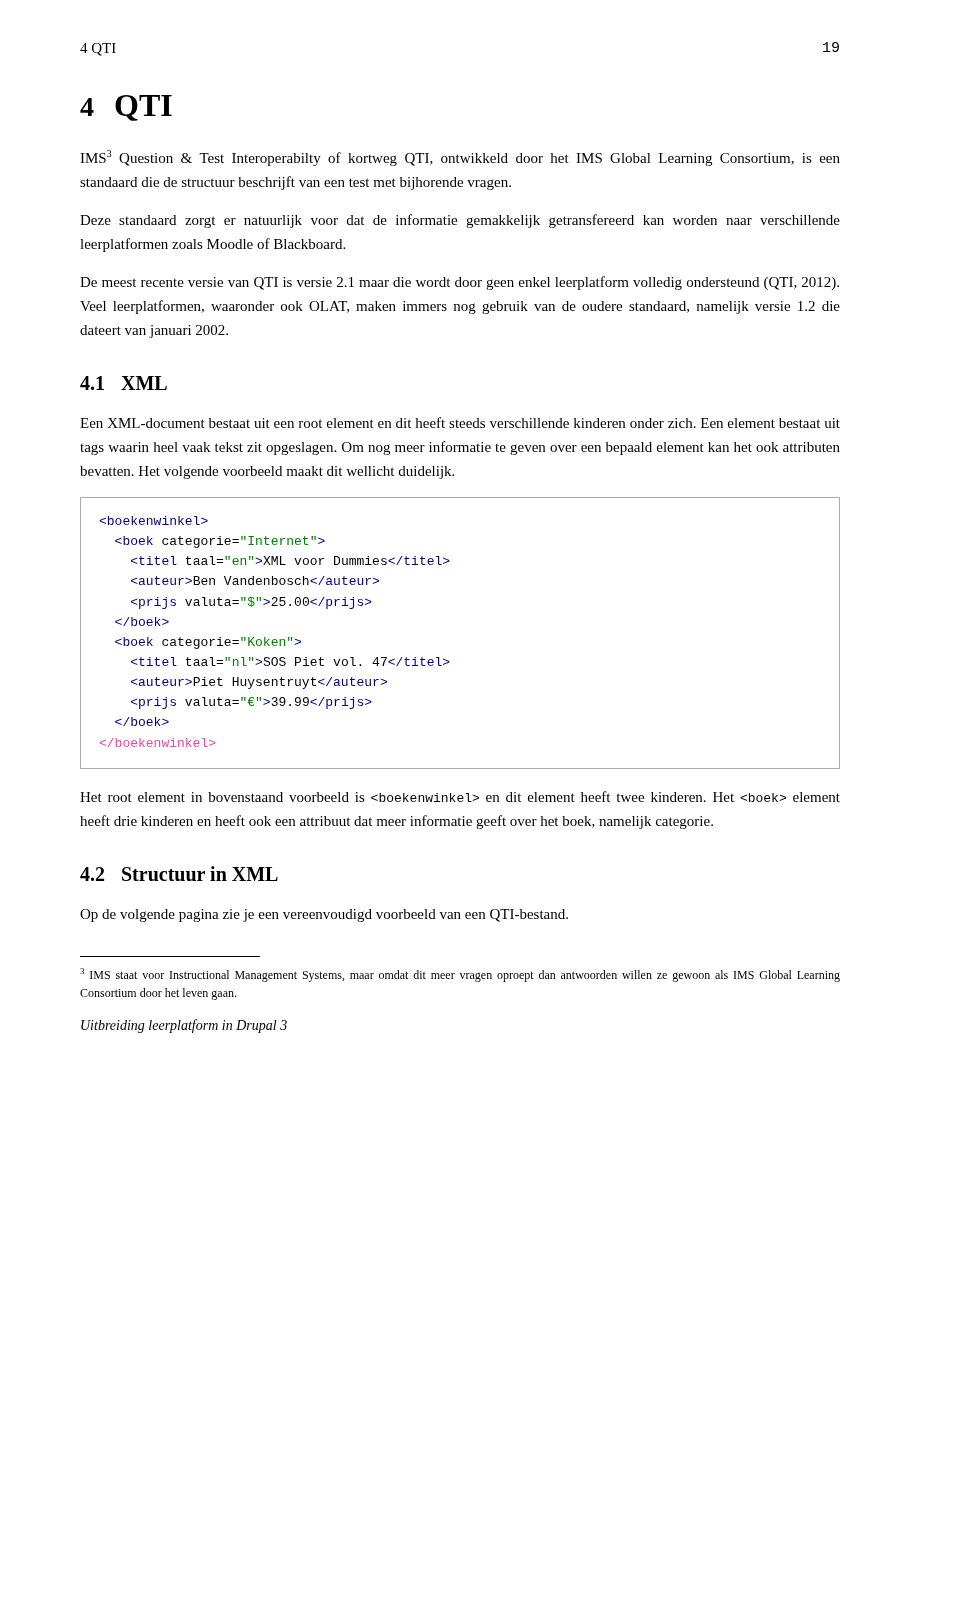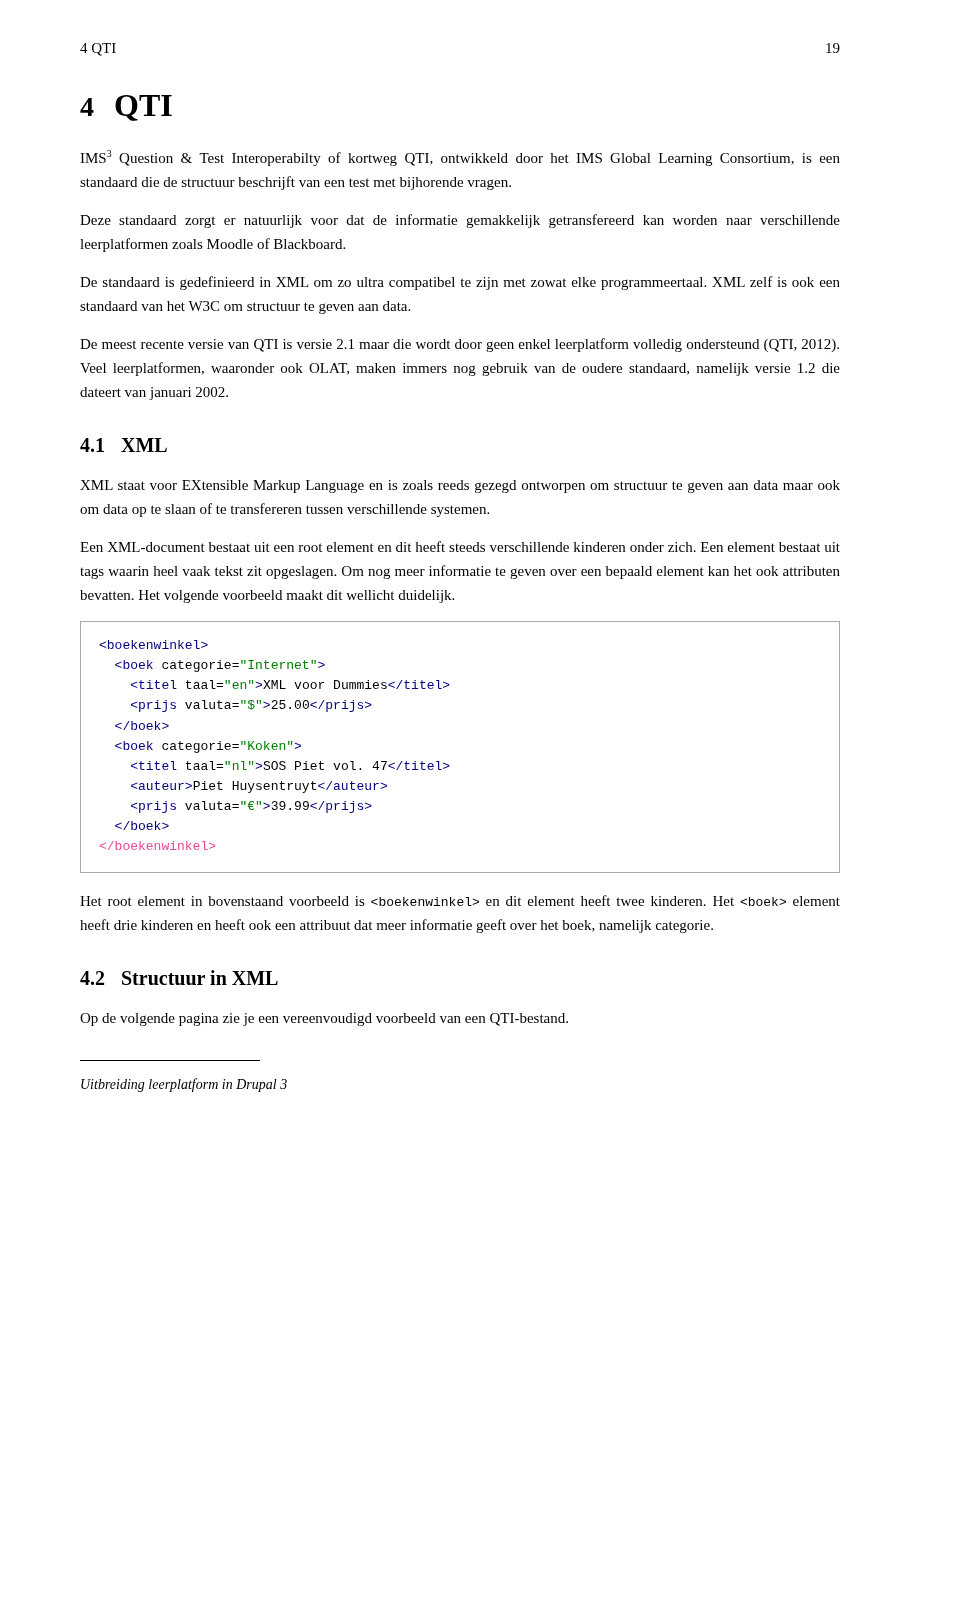--- a/index.html
+++ b/index.html
@@ -33,21 +33,21 @@
       border-bottom: none;
     }
 
     .page-header-left {
       font-size: 15px;
       font-family: "Times New Roman", Times, serif;
     }
 
     .page-header-right {
       font-size: 15px;
-      font-family: Liberation Serif, serif;
+      font-family: Liberation Mono, monospace;
     }
 
     .chapter-heading {
       display: flex;
       align-items: baseline;
       gap: 20px;
       margin-bottom: 22px;
       margin-top: 10px;
     }
 
@@ -153,36 +153,35 @@
     <span class="chapter-number">4</span>
     <span class="chapter-title">QTI</span>
   </div>
 
   <p class="body-text">
     IMS<sup>3</sup> Question &amp; Test Interoperabilty of kortweg QTI, ontwikkeld door het IMS Global Learning Consortium, is een standaard die de structuur beschrijft van een test met bijhorende vragen.
   </p>
 
   <p class="body-text">Deze standaard zorgt er natuurlijk voor dat de informatie gemakkelijk getransfereerd kan worden naar verschillende leerplatformen zoals Moodle of Blackboard.</p>
 
-  <p class="body-text">De standaard is gedefinieerd in XML om zo ultra compatibel te zijn met zowat elke programmeertaal. XML zelf is ook een standaard van het W3C om structuur te geven aan data.</p>
 
   <p class="body-text">De meest recente versie van QTI is versie 2.1 maar die wordt door geen enkel leerplatform volledig ondersteund (QTI, 2012). Veel leerplatformen, waaronder ook OLAT, maken immers nog gebruik van de oudere standaard, namelijk versie 1.2 die dateert van januari 2002.</p>
 
   <div class="section-heading">
     <span class="section-number">4.1</span>
     <span class="section-title">XML</span>
   </div>
 
-  <p class="body-text">XML staat voor EXtensible Markup Language en is zoals reeds gezegd ontworpen om structuur te geven aan data maar ook om data op te slaan of te transfereren tussen verschillende systemen.</p>
   <p class="body-text">Een XML-document bestaat uit een root element en dit heeft steeds verschillende kinderen onder zich. Een element bestaat uit tags waarin heel vaak tekst zit opgeslagen. Om nog meer informatie te geven over een bepaald element kan het ook attributen bevatten. Het volgende voorbeeld maakt dit wellicht duidelijk.</p>
 
   <div class="code-block">
     <div><span style="color:#000080;">&lt;boekenwinkel&gt;</span></div>
     <div>&nbsp;&nbsp;<span style="color:#000080;">&lt;boek</span> <span style="color:#000000;">categorie=</span><span style="color:#008000;">"Internet"</span><span style="color:#000080;">&gt;</span></div>
     <div>&nbsp;&nbsp;&nbsp;&nbsp;<span style="color:#000080;">&lt;titel</span> <span style="color:#000000;">taal=</span><span style="color:#008000;">"en"</span><span style="color:#000080;">&gt;</span>XML voor Dummies<span style="color:#000080;">&lt;/titel&gt;</span></div>
+    <div>&nbsp;&nbsp;&nbsp;&nbsp;<span style="color:#000080;">&lt;auteur&gt;</span>Ben Vandenbosch<span style="color:#000080;">&lt;/auteur&gt;</span></div>
     <div>&nbsp;&nbsp;&nbsp;&nbsp;<span style="color:#000080;">&lt;prijs</span> <span style="color:#000000;">valuta=</span><span style="color:#008000;">"$"</span><span style="color:#000080;">&gt;</span>25.00<span style="color:#000080;">&lt;/prijs&gt;</span></div>
     <div>&nbsp;&nbsp;<span style="color:#000080;">&lt;/boek&gt;</span></div>
     <div>&nbsp;&nbsp;<span style="color:#000080;">&lt;boek</span> <span style="color:#000000;">categorie=</span><span style="color:#008000;">"Koken"</span><span style="color:#000080;">&gt;</span></div>
     <div>&nbsp;&nbsp;&nbsp;&nbsp;<span style="color:#000080;">&lt;titel</span> <span style="color:#000000;">taal=</span><span style="color:#008000;">"nl"</span><span style="color:#000080;">&gt;</span>SOS Piet vol. 47<span style="color:#000080;">&lt;/titel&gt;</span></div>
     <div>&nbsp;&nbsp;&nbsp;&nbsp;<span style="color:#000080;">&lt;auteur&gt;</span>Piet Huysentruyt<span style="color:#000080;">&lt;/auteur&gt;</span></div>
     <div>&nbsp;&nbsp;&nbsp;&nbsp;<span style="color:#000080;">&lt;prijs</span> <span style="color:#000000;">valuta=</span><span style="color:#008000;">"€"</span><span style="color:#000080;">&gt;</span>39.99<span style="color:#000080;">&lt;/prijs&gt;</span></div>
     <div>&nbsp;&nbsp;<span style="color:#000080;">&lt;/boek&gt;</span></div>
     <div><span style="color:#ec4899;">&lt;/boekenwinkel&gt;</span></div>
   </div>
 
@@ -191,16 +190,19 @@
   </p>
 
   <div class="section-heading">
     <span class="section-number">4.2</span>
     <span class="section-title">Structuur in XML</span>
   </div>
 
   <p class="body-text">Op de volgende pagina zie je een vereenvoudigd voorbeeld van een QTI-bestand.</p>
 
   <hr class="footnote-divider">
+  <p class="footnote">
+    <sup>3</sup> IMS staat voor Instructional Management Systems, maar omdat dit meer vragen oproept dan antwoorden willen ze gewoon als IMS Global Learning Consortium door het leven gaan.
+  </p>
 
   <p class="footer-text">Uitbreiding leerplatform in Drupal 3</p>
 
 </div>
 
 </body></html>

